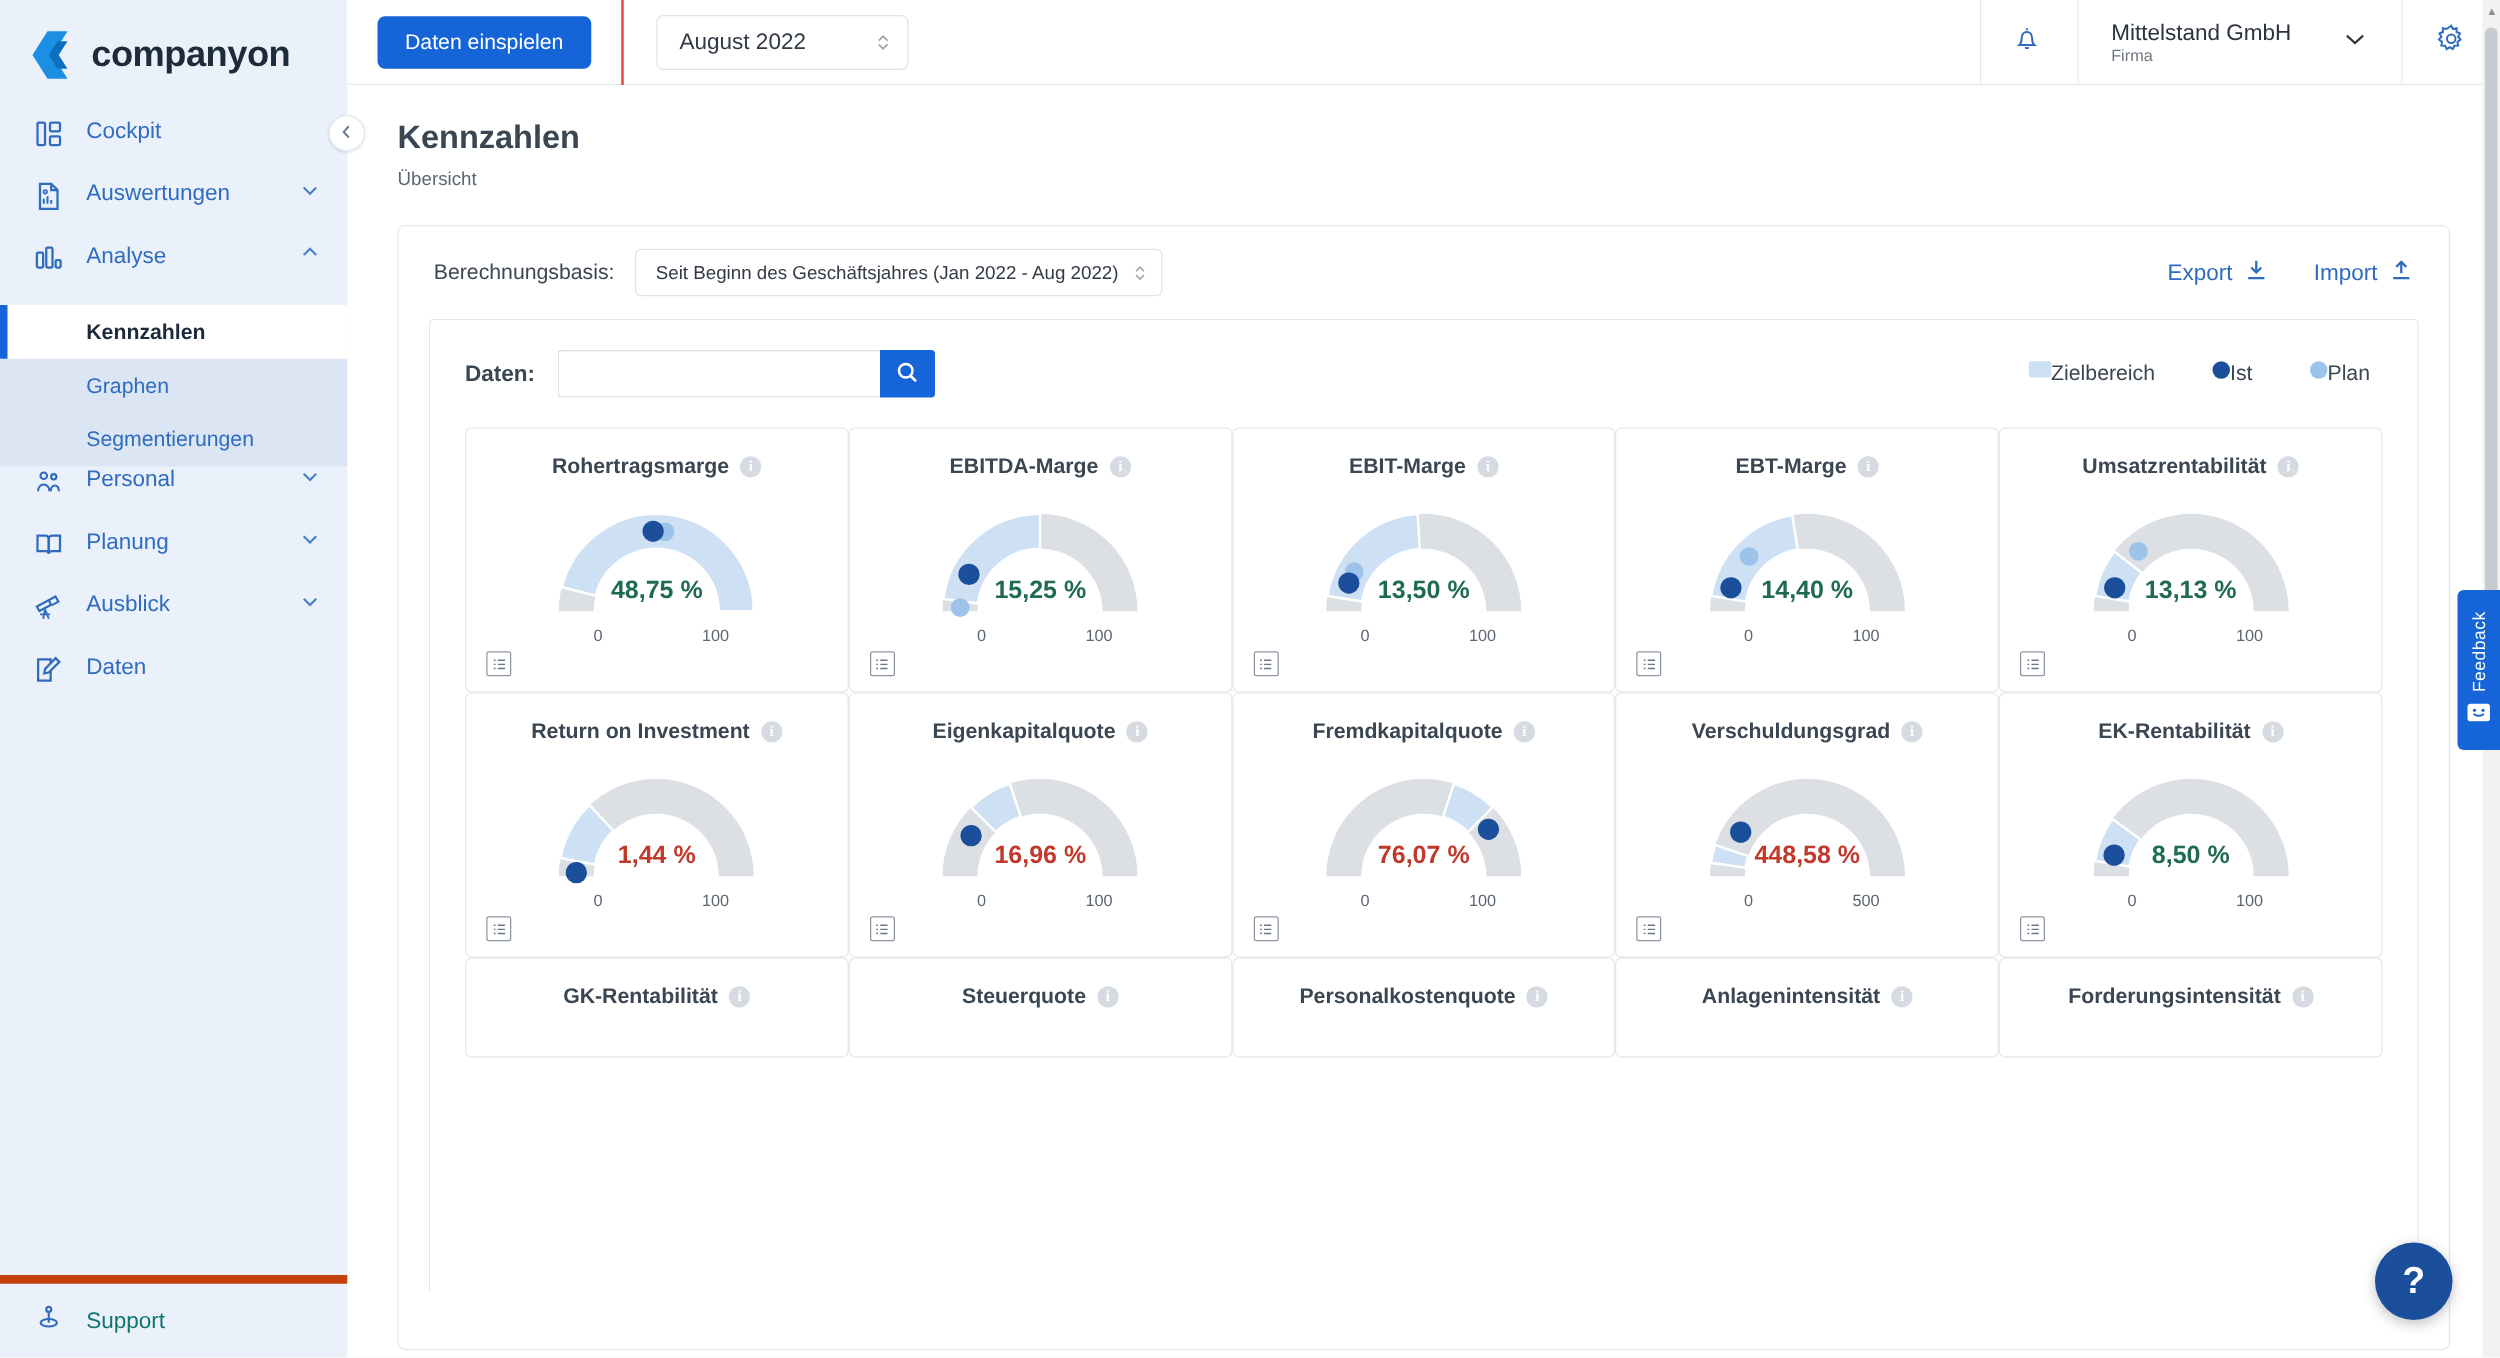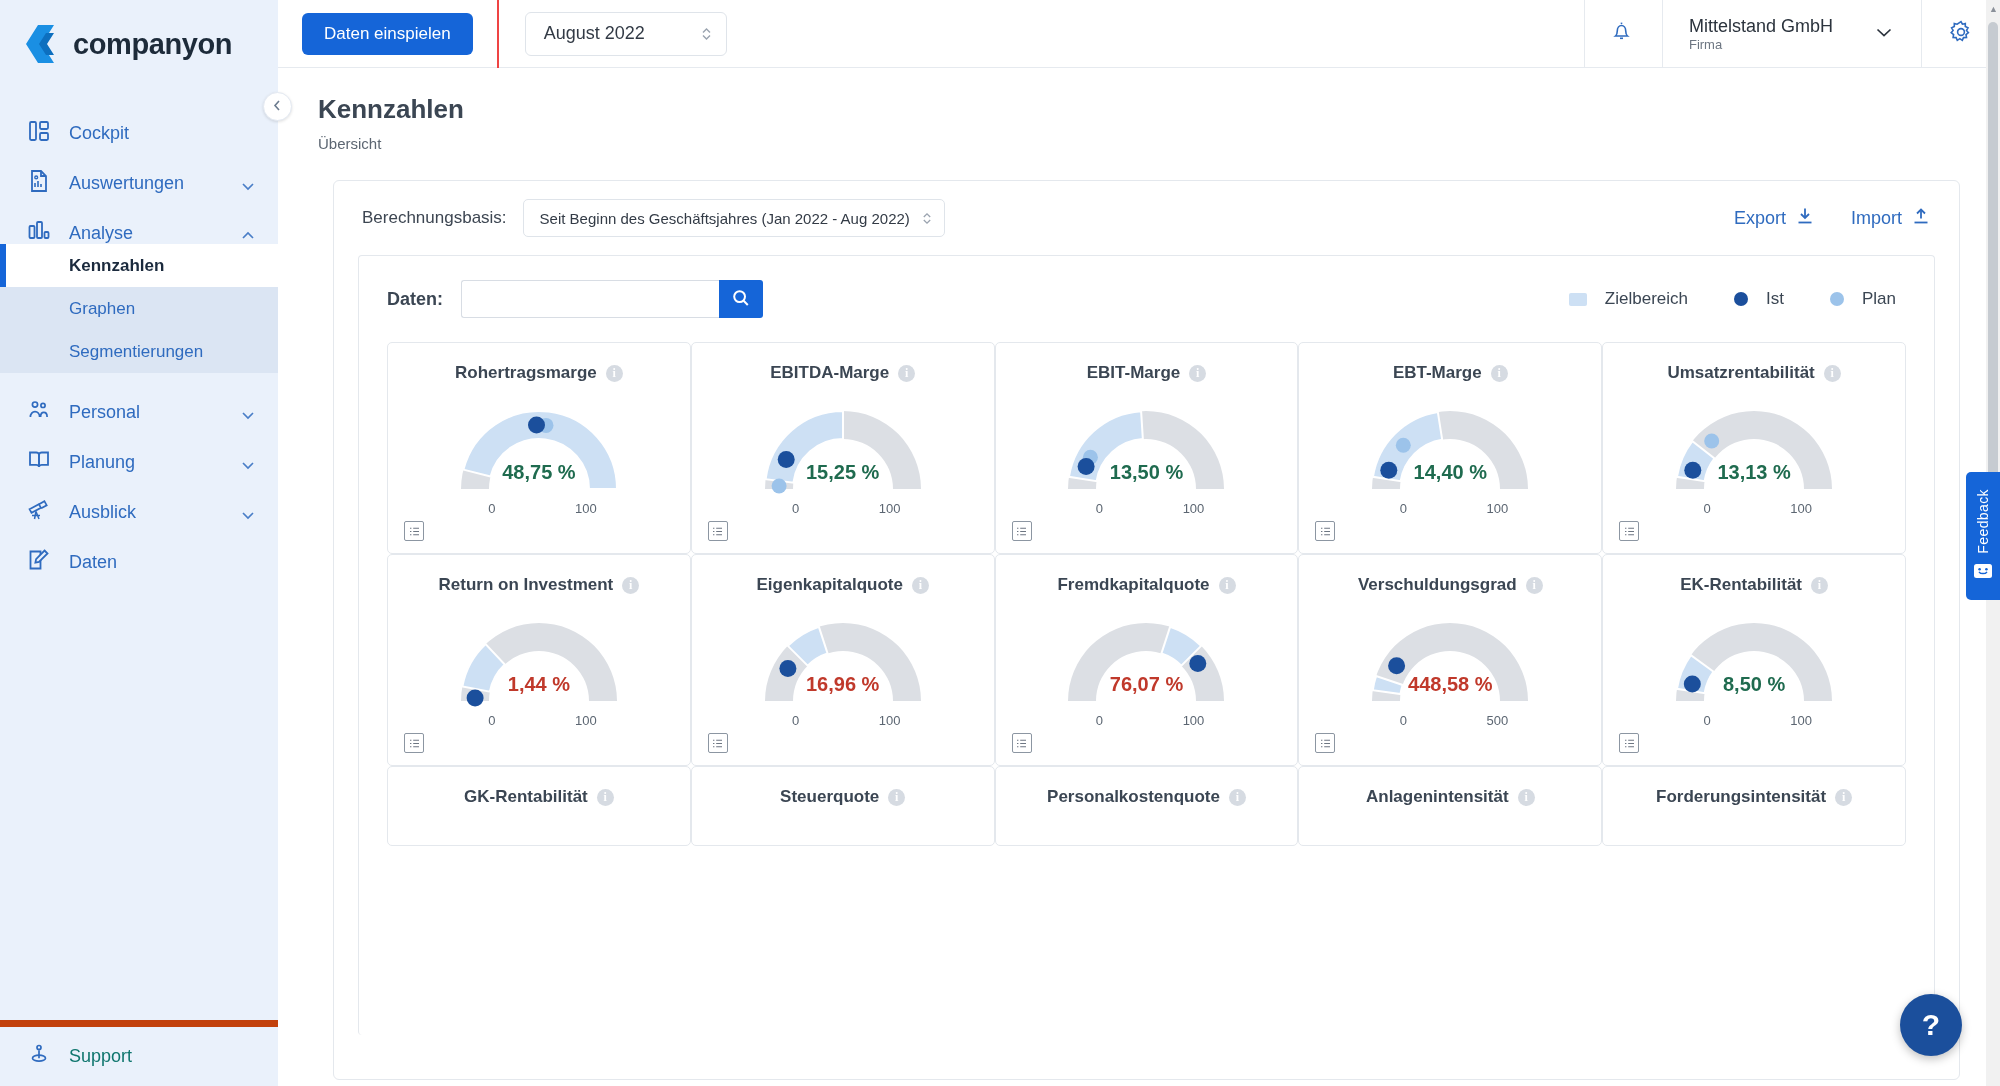--- a/index.html
+++ b/index.html
@@ -21,21 +21,21 @@
   .brand {
     height: 88px; display: flex; align-items: center; gap: 3px;
     padding-left: 24px;
   }
   .brand-mark { width: 46px; height: 46px; flex: 0 0 46px; }
   .brand-text {
     font-size: 29px; font-weight: 700; color: #1d2b3a; letter-spacing: -0.4px;
   }
   .nav { flex: 1 1 auto; padding-top: 6px; }
   .nav-item {
-    height: 50px; display: flex; align-items: flex-end; gap: 17px;
+    height: 50px; display: flex; align-items: flex-start; gap: 17px;
     padding-left: 26px; padding-right: 22px; cursor: pointer;
     color: #2f6bbf; font-size: 18px;
   }
   .nav-item .ico { width: 26px; height: 26px; flex: 0 0 26px; display: flex; align-items: center; justify-content: center; }
   .nav-item .label { flex: 1 1 auto; }
   .chev { width: 16px; height: 16px; flex: 0 0 16px; opacity: .85; }
   .submenu { background: #dbe5f3; }
   .sub-item {
     height: 43px; display: flex; align-items: center;
     padding-left: 69px; font-size: 17px; color: #2f6bbf; cursor: pointer;
@@ -90,21 +90,21 @@
     border-left: 1px solid #e6eaef; padding: 0 26px 0 26px; cursor: pointer;
   }
   .company-name { font-size: 18px; color: #2b333d; line-height: 1.25; }
   .company-sub { font-size: 13px; color: #6d7682; }
   .gear-wrap { display: flex; align-items: center; height: 68px; padding: 0 26px; border-left: 1px solid #e6eaef; cursor: pointer;}
 
   .pagehead { padding: 26px 0 0 40px; }
   .page-title { font-size: 26px; font-weight: 700; color: #3b4653; }
   .page-sub { font-size: 15px; color: #5c6672; margin-top: 10px; }
 
-  .content-scroll { flex: 1 1 auto; overflow: hidden; position: relative; margin-left: 15px; }
+  .content-scroll { flex: 1 1 auto; overflow: hidden; position: relative; }
 
   .panel {
     margin: 28px 40px 0 40px; border: 1px solid #e4e8ed; border-radius: 6px;
     background: #fff; min-height: 900px;
   }
   .panel-toolbar {
     height: 74px; display: flex; align-items: center; padding: 0 28px 0 28px;
   }
   .basis-label { font-size: 17px; color: #3d4652; margin-right: 16px; }
   .basis-select {
@@ -128,21 +128,21 @@
   .filter-input {
     width: 258px; height: 38px; border: 1px solid #d8dde4; border-right: none;
     border-radius: 3px 0 0 3px; padding: 0 10px; font-size: 15px; outline: none;
     font-family: inherit;
   }
   .filter-search-btn {
     width: 44px; height: 38px; background: #1565d8; border: none; border-radius: 0 3px 3px 0;
     display: flex; align-items: center; justify-content: center; cursor: pointer;
   }
   .legend { margin-left: auto; display: flex; align-items: center; gap: 46px; padding-right: 10px; }
-  .legend-item { display: flex; align-items: center; gap: 18px; font-size: 17px; color: #3b4653; }
+  .legend-item { display: flex; align-items: flex-start; gap: 0; font-size: 17px; color: #3b4653; }
   .swatch-rect { width: 18px; height: 13px; border-radius: 2px; }
   .swatch-dot { width: 14px; height: 14px; border-radius: 50%; }
 
   
   .grid {
     display: grid; grid-template-columns: repeat(5, 1fr); 
     padding: 0 28px 28px 28px;
   }
   .gcard {
     border: 1px solid #e4e8ed; border-radius: 5px; background: #fff;

